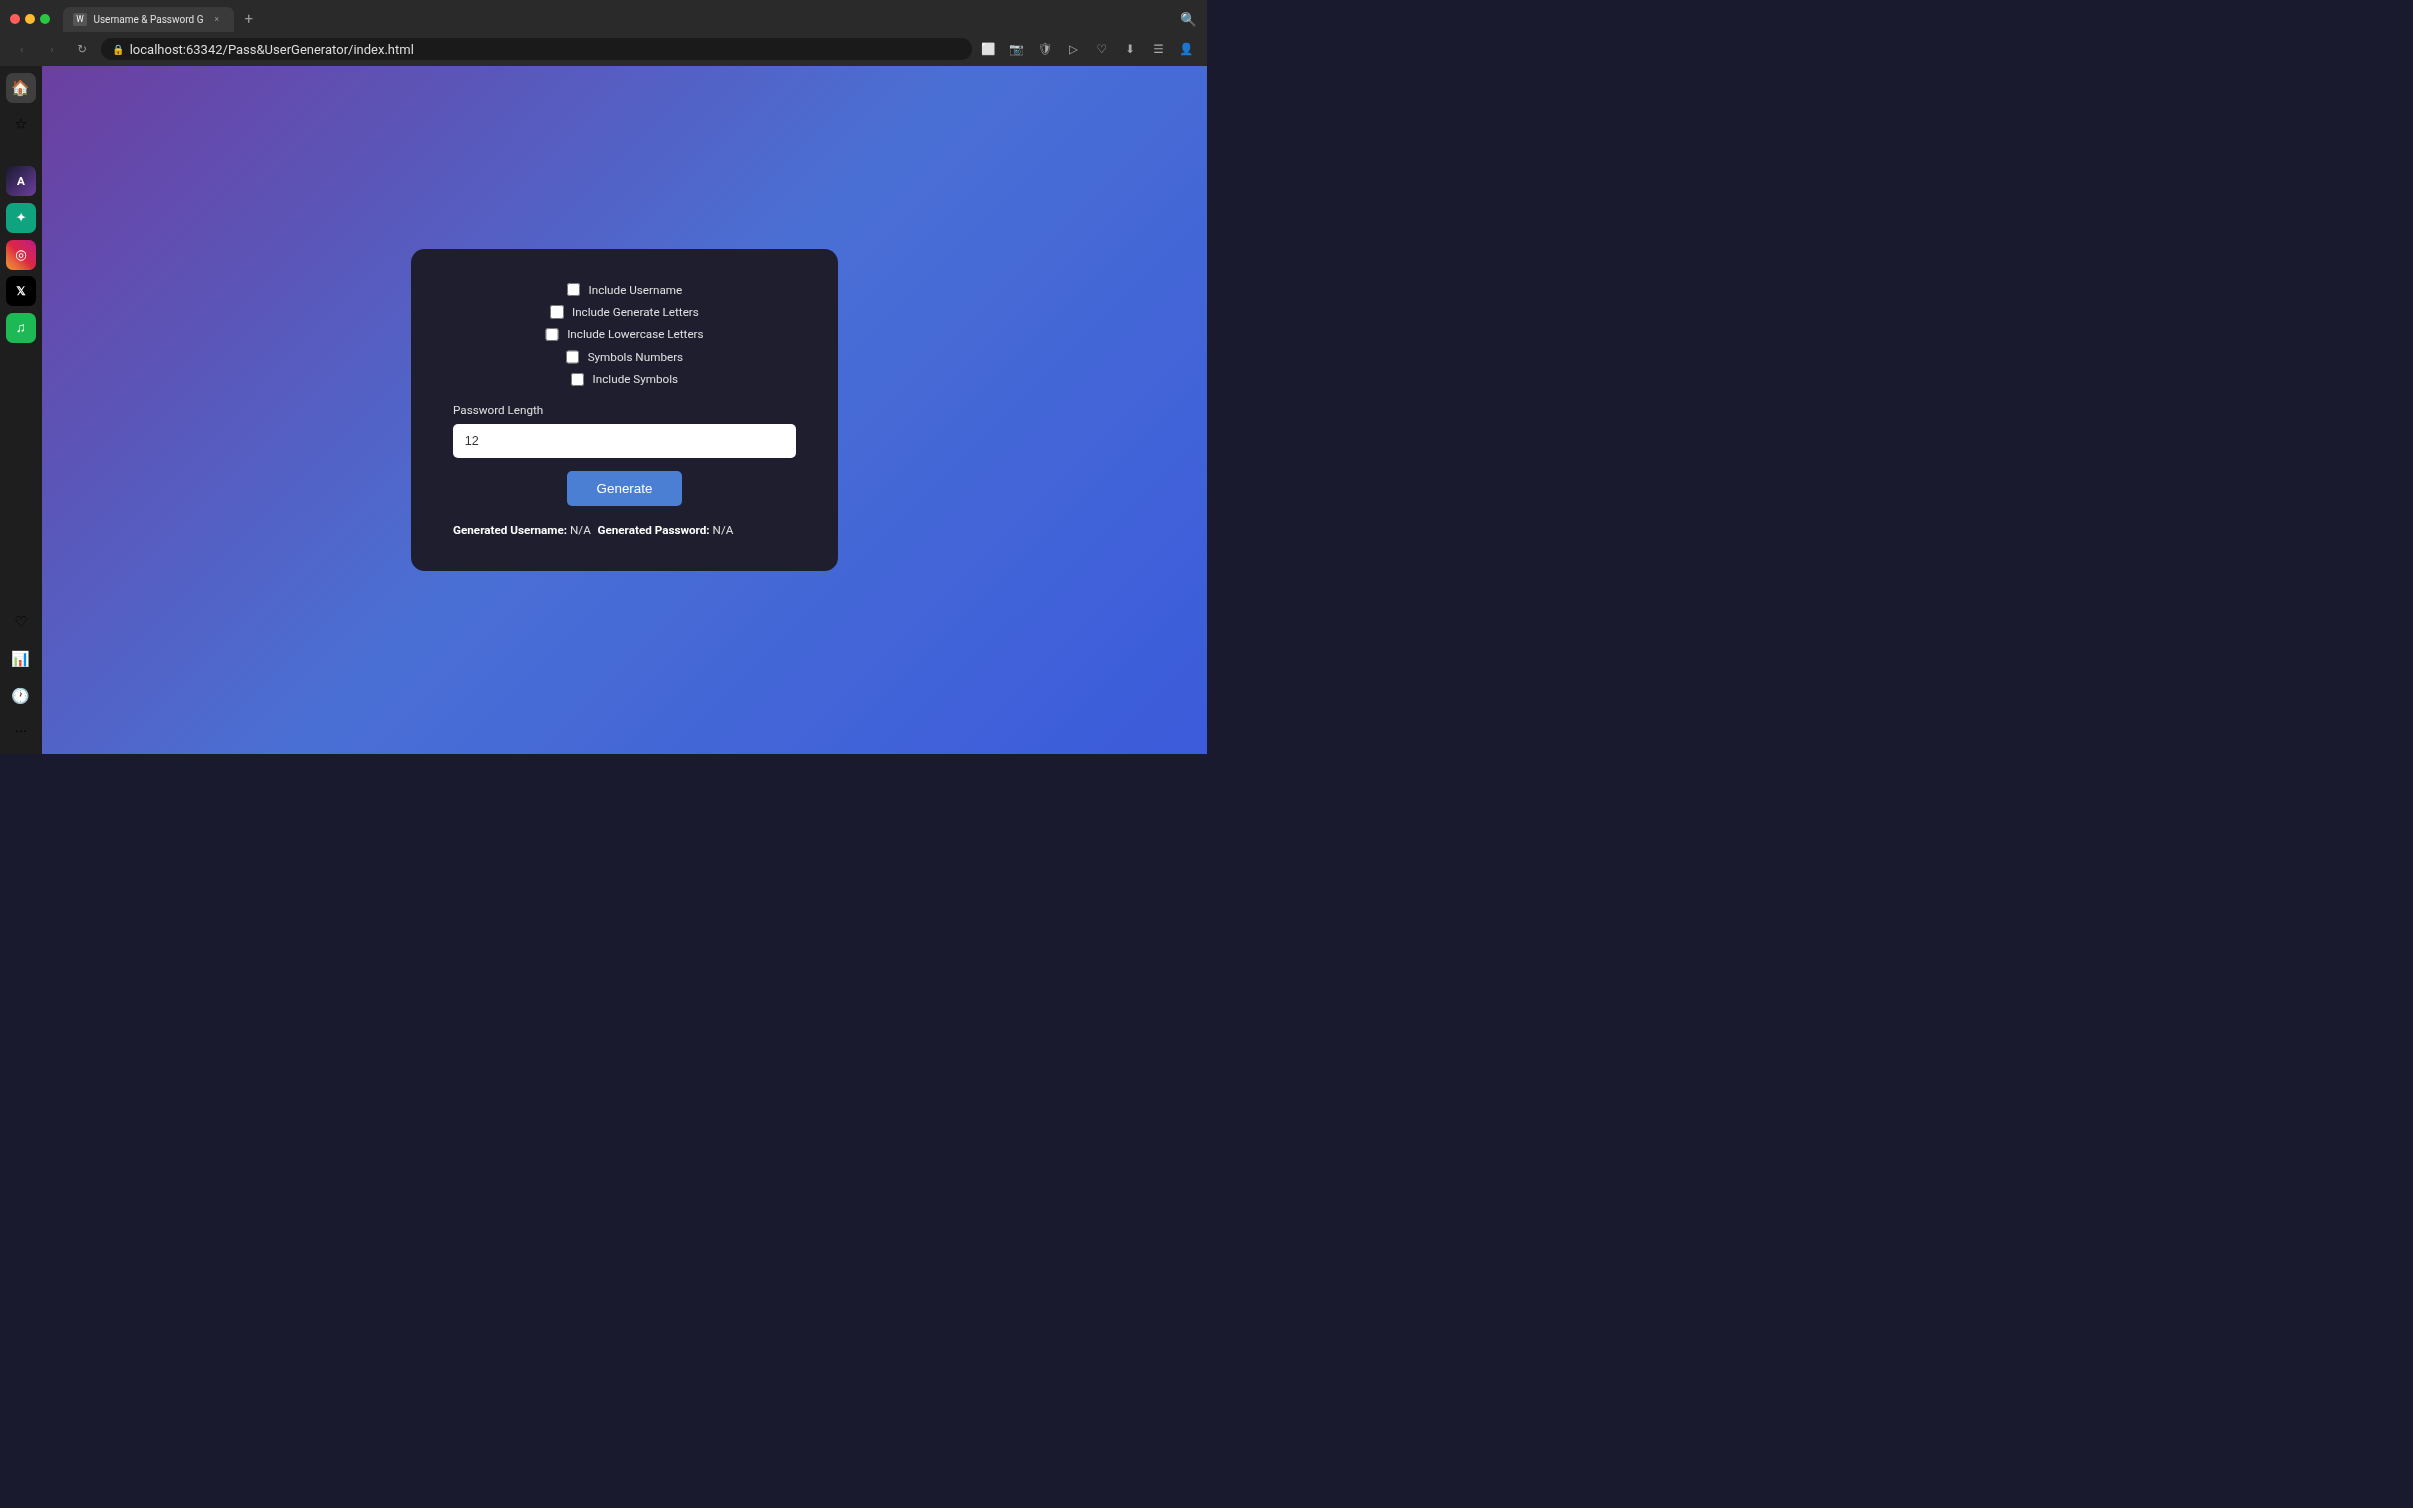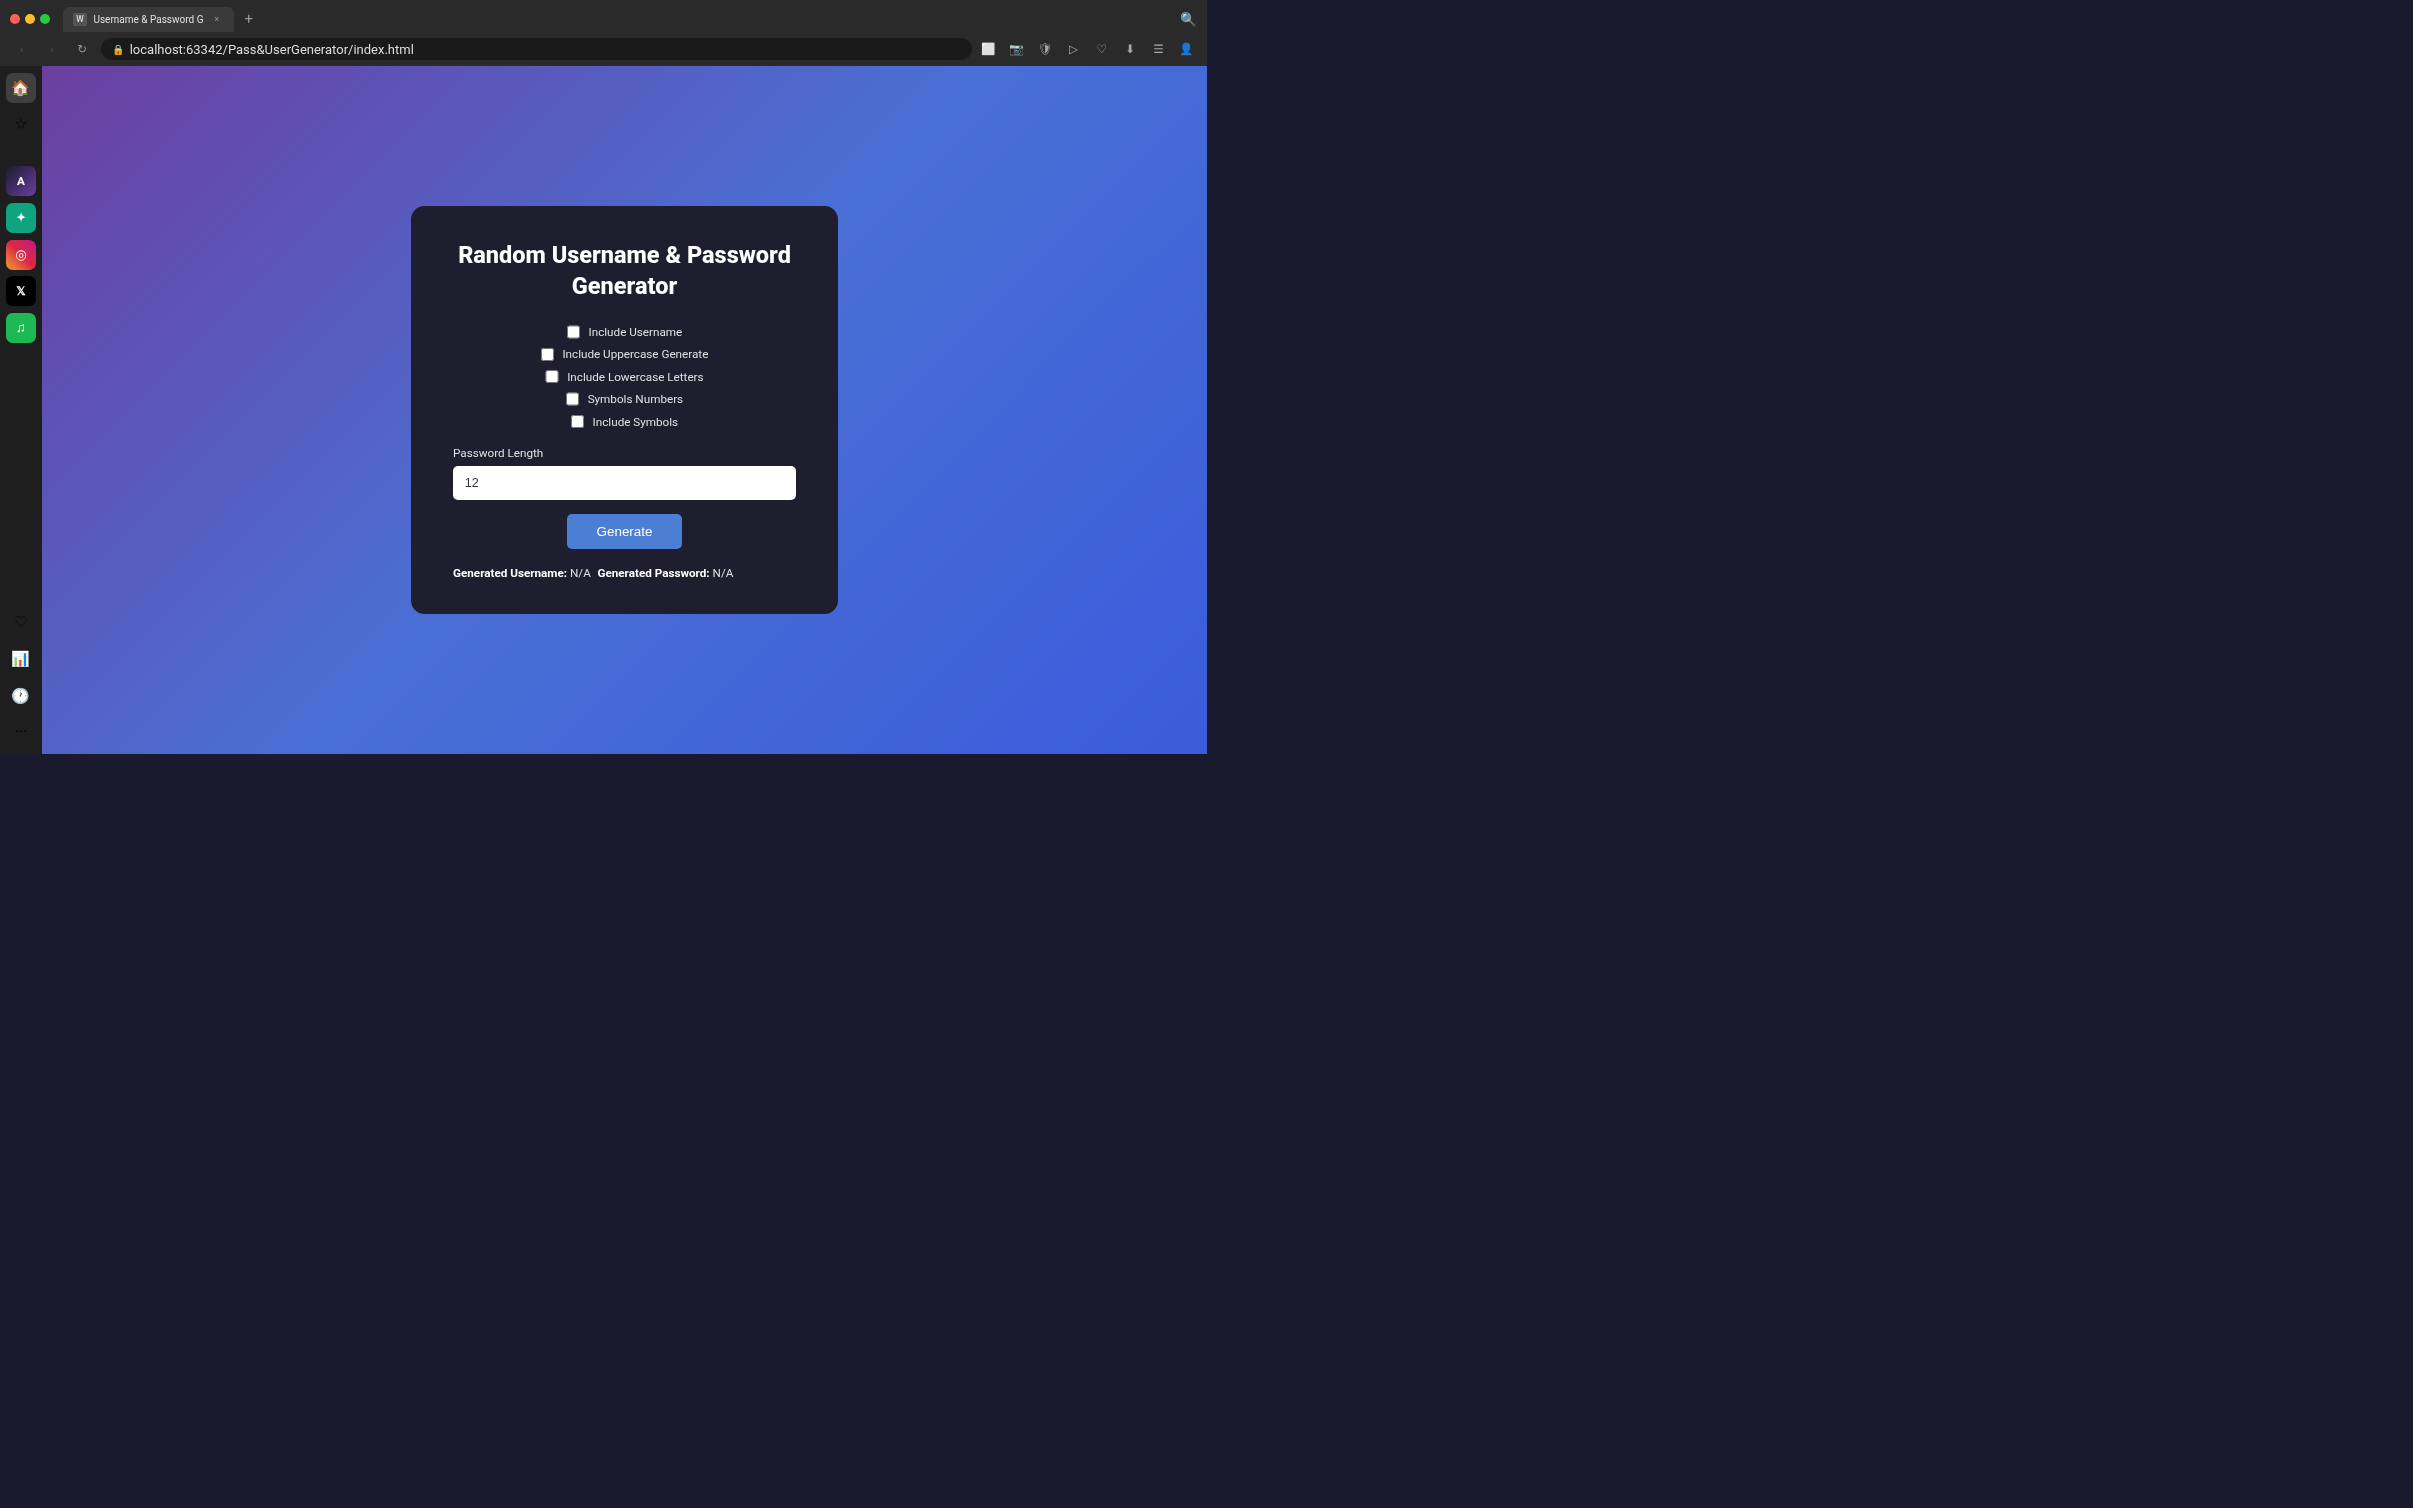--- a/index.html
+++ b/index.html
@@ -393,30 +393,29 @@
     <div class="sidebar-bottom">
       <div class="sidebar-icon">♡</div>
       <div class="sidebar-icon">📊</div>
       <div class="sidebar-icon">🕐</div>
       <div class="sidebar-icon">···</div>
     </div>
   </div>
 
   <div class="page-content">
     <div class="card">
-      <h1 class="card-title">Random Username &amp; Password Generator</h1>
 
       <div class="checkbox-group">
         <label class="checkbox-item">
           <input type="checkbox" style="">
           <span>Include Username</span>
         </label>
         <label class="checkbox-item">
           <input type="checkbox" style="">
-          <span>Include Uppercase Generate</span>
+          <span>Include Generate Letters</span>
         </label>
         <label class="checkbox-item">
           <input type="checkbox" style="">
           <span>Include Lowercase Letters</span>
         </label>
         <label class="checkbox-item">
           <input type="checkbox" style="">
           <span>Symbols Numbers</span>
         </label>
         <label class="checkbox-item">

